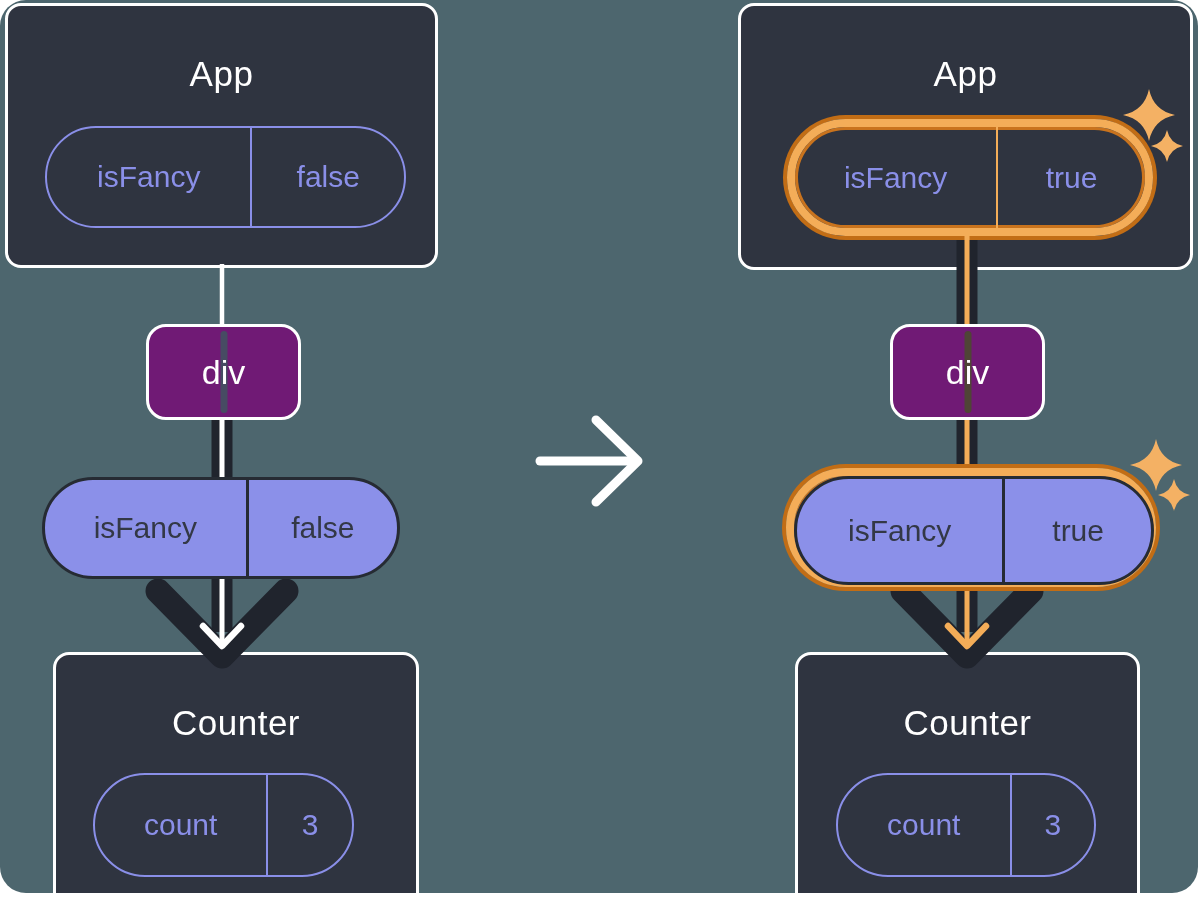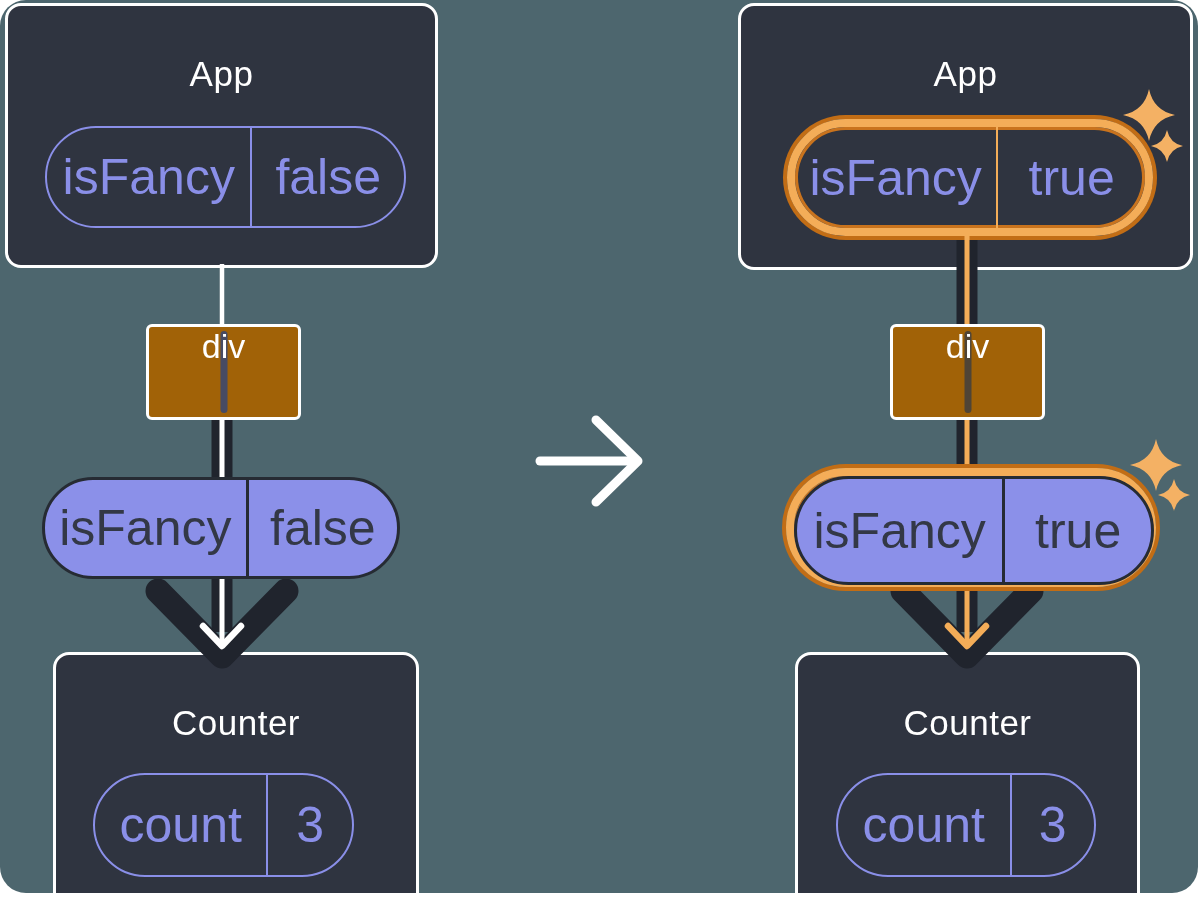--- a/index.html
+++ b/index.html
@@ -18,35 +18,35 @@
     border-radius:16px;
   }
   .card-title{
     position:absolute;left:0;right:0;top:48px;
     text-align:center;
     color:#ffffff;font-size:35px;font-weight:500;letter-spacing:0.5px;
   }
   .pill{
     display:flex;align-items:stretch;
     border-radius:60px;
-    font-size:50px;
+    font-size:30px;
   }
   .pill .cell{
     display:flex;align-items:center;justify-content:center;
     overflow:hidden;
   }
   .pill-outline{border:2.5px solid #8a8fe8;color:#8a8fe8;background:transparent;}
   .pill-outline .cell-left{border-right:2.5px solid #8a8fe8;}
   .pill-solid{background:#8b90e9;border:3px solid #262b33;color:#333846;}
   .pill-solid .cell-left{border-right:3px solid #262b33;}
   .divnode{
-    background:#a16207;
+    background:#701a75;
     border:3px solid #ffffff;
-    border-radius:6px;
-    display:flex;justify-content:center;
+    border-radius:20px;
+    display:flex;align-items:center;justify-content:center;
     color:#ffffff;font-size:34px;
   }
   .divnode .stripe{
     position:absolute;top:4px;bottom:4px;width:7px;left:50%;
     transform:translateX(-50%);
     border-radius:4px;
   }
   .divnode .lbl{position:relative;}
   .ring{
     border:8px solid #f4ad58;

